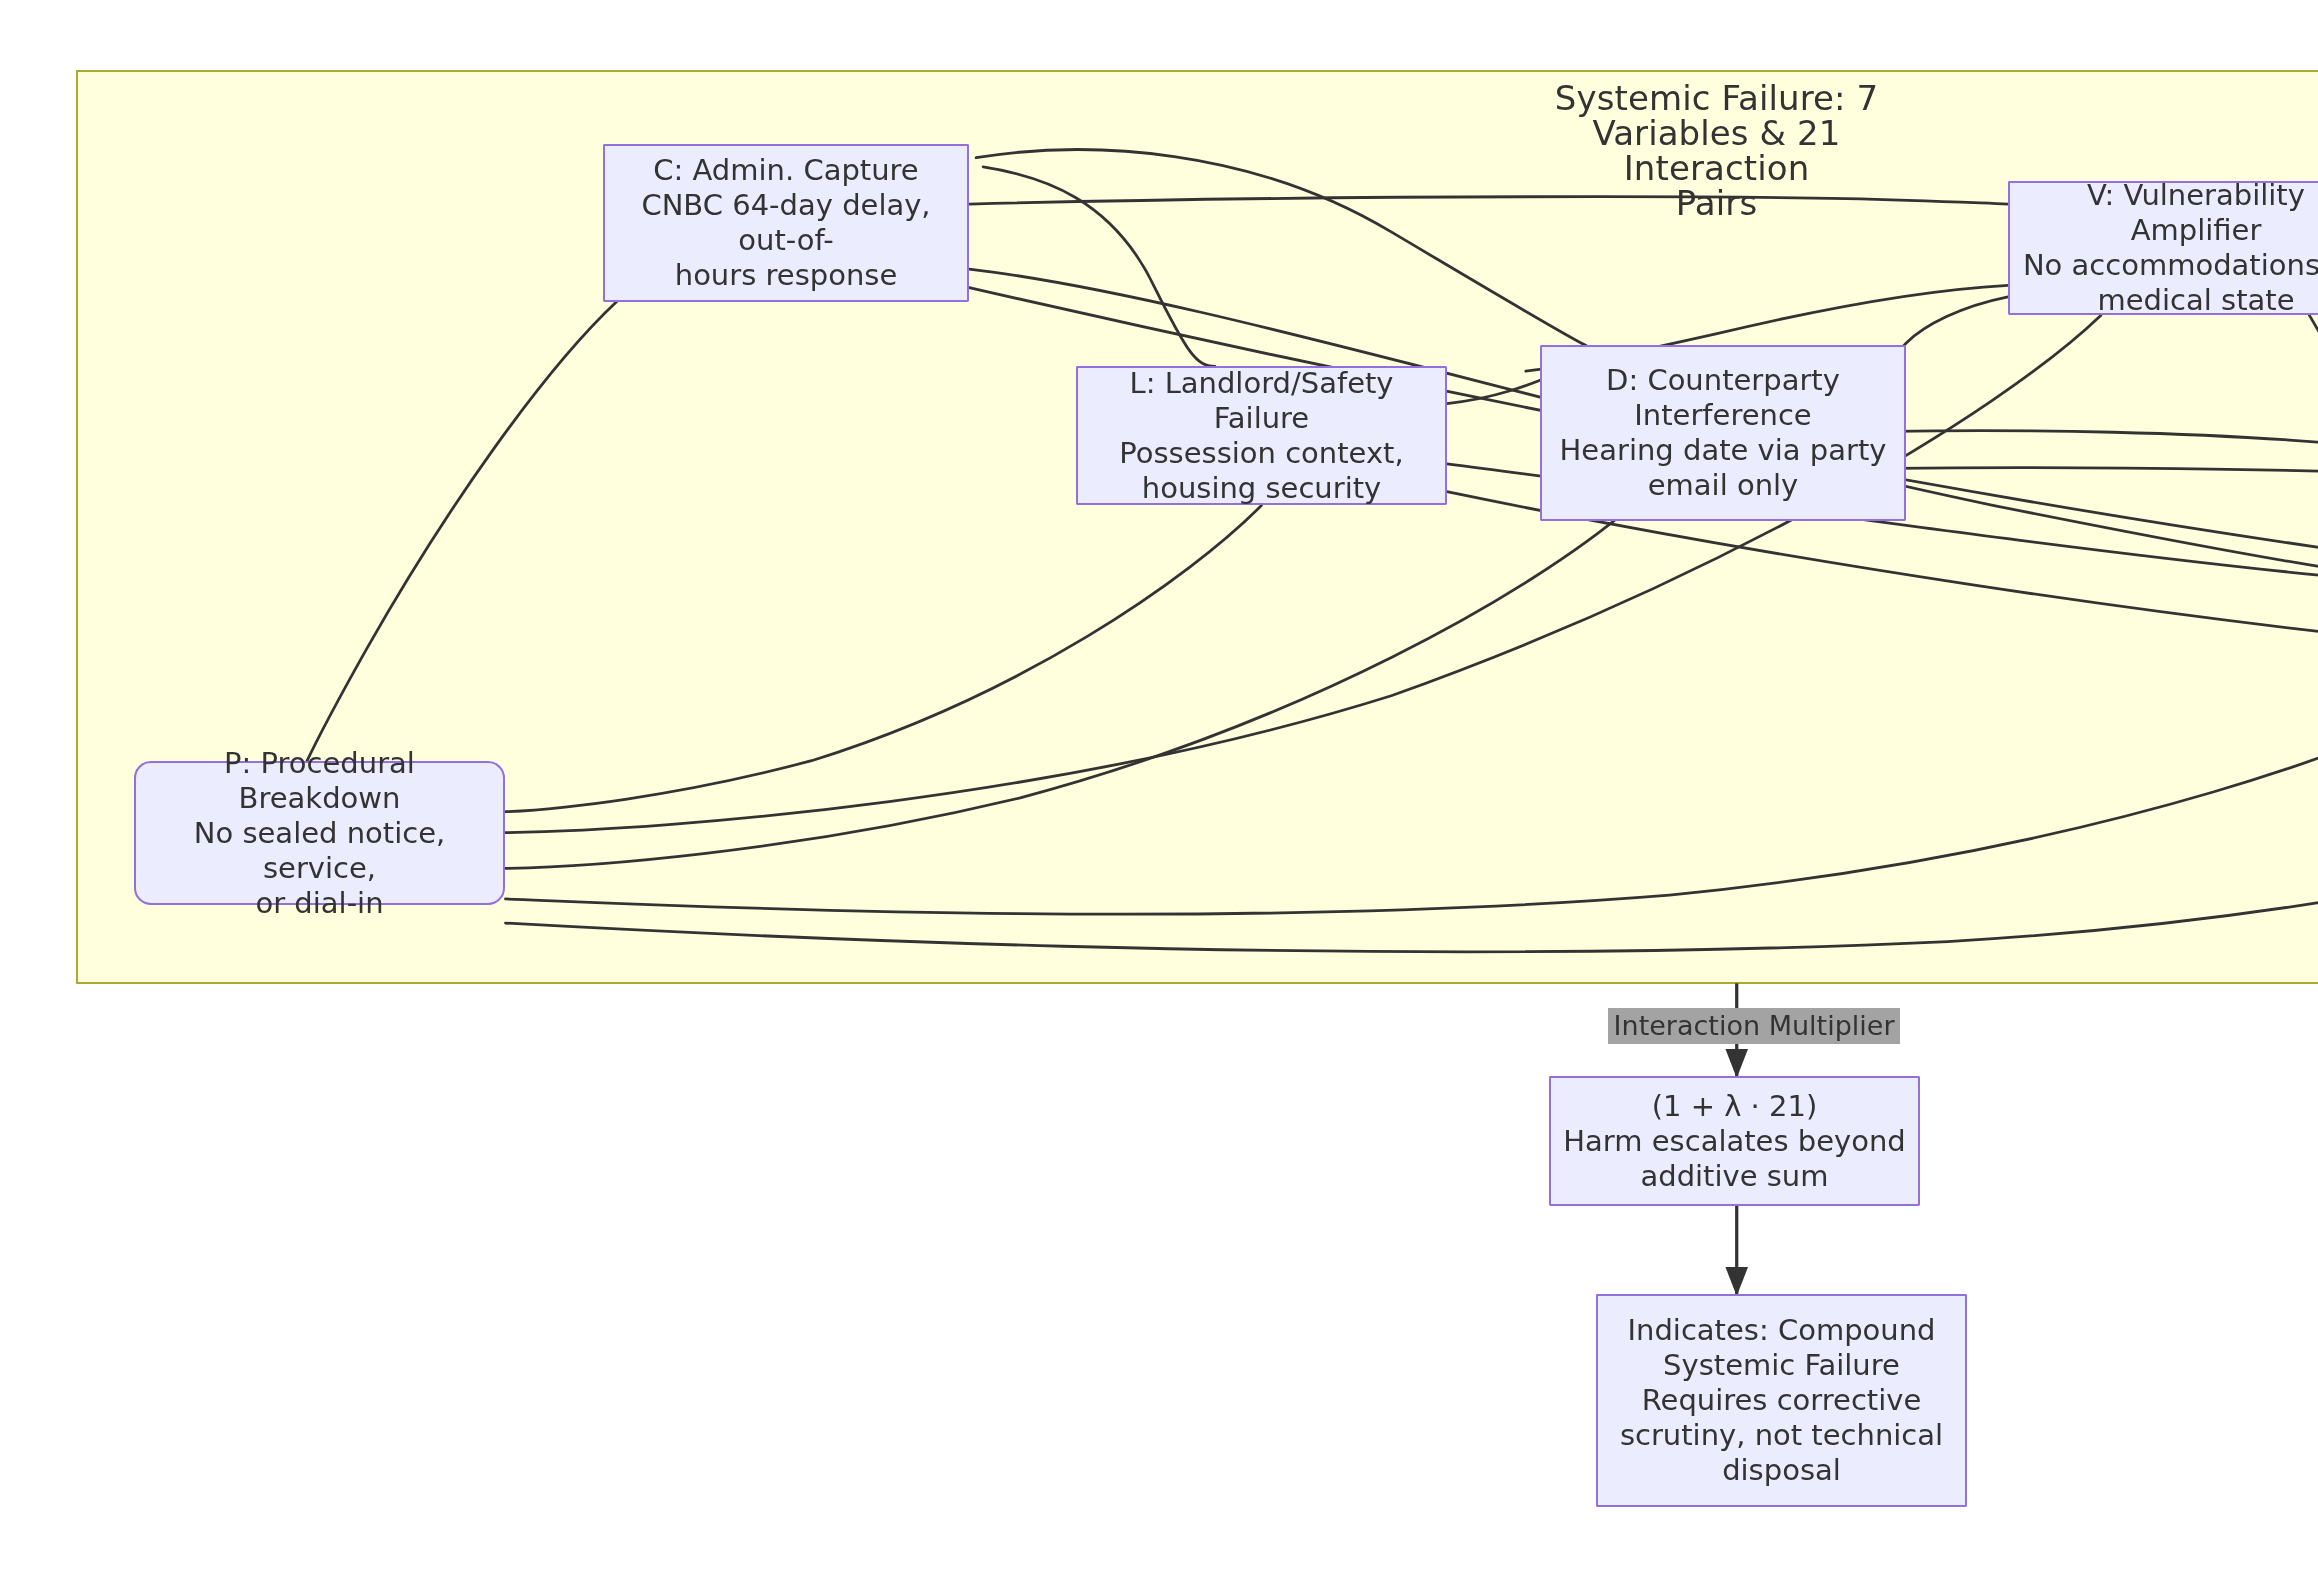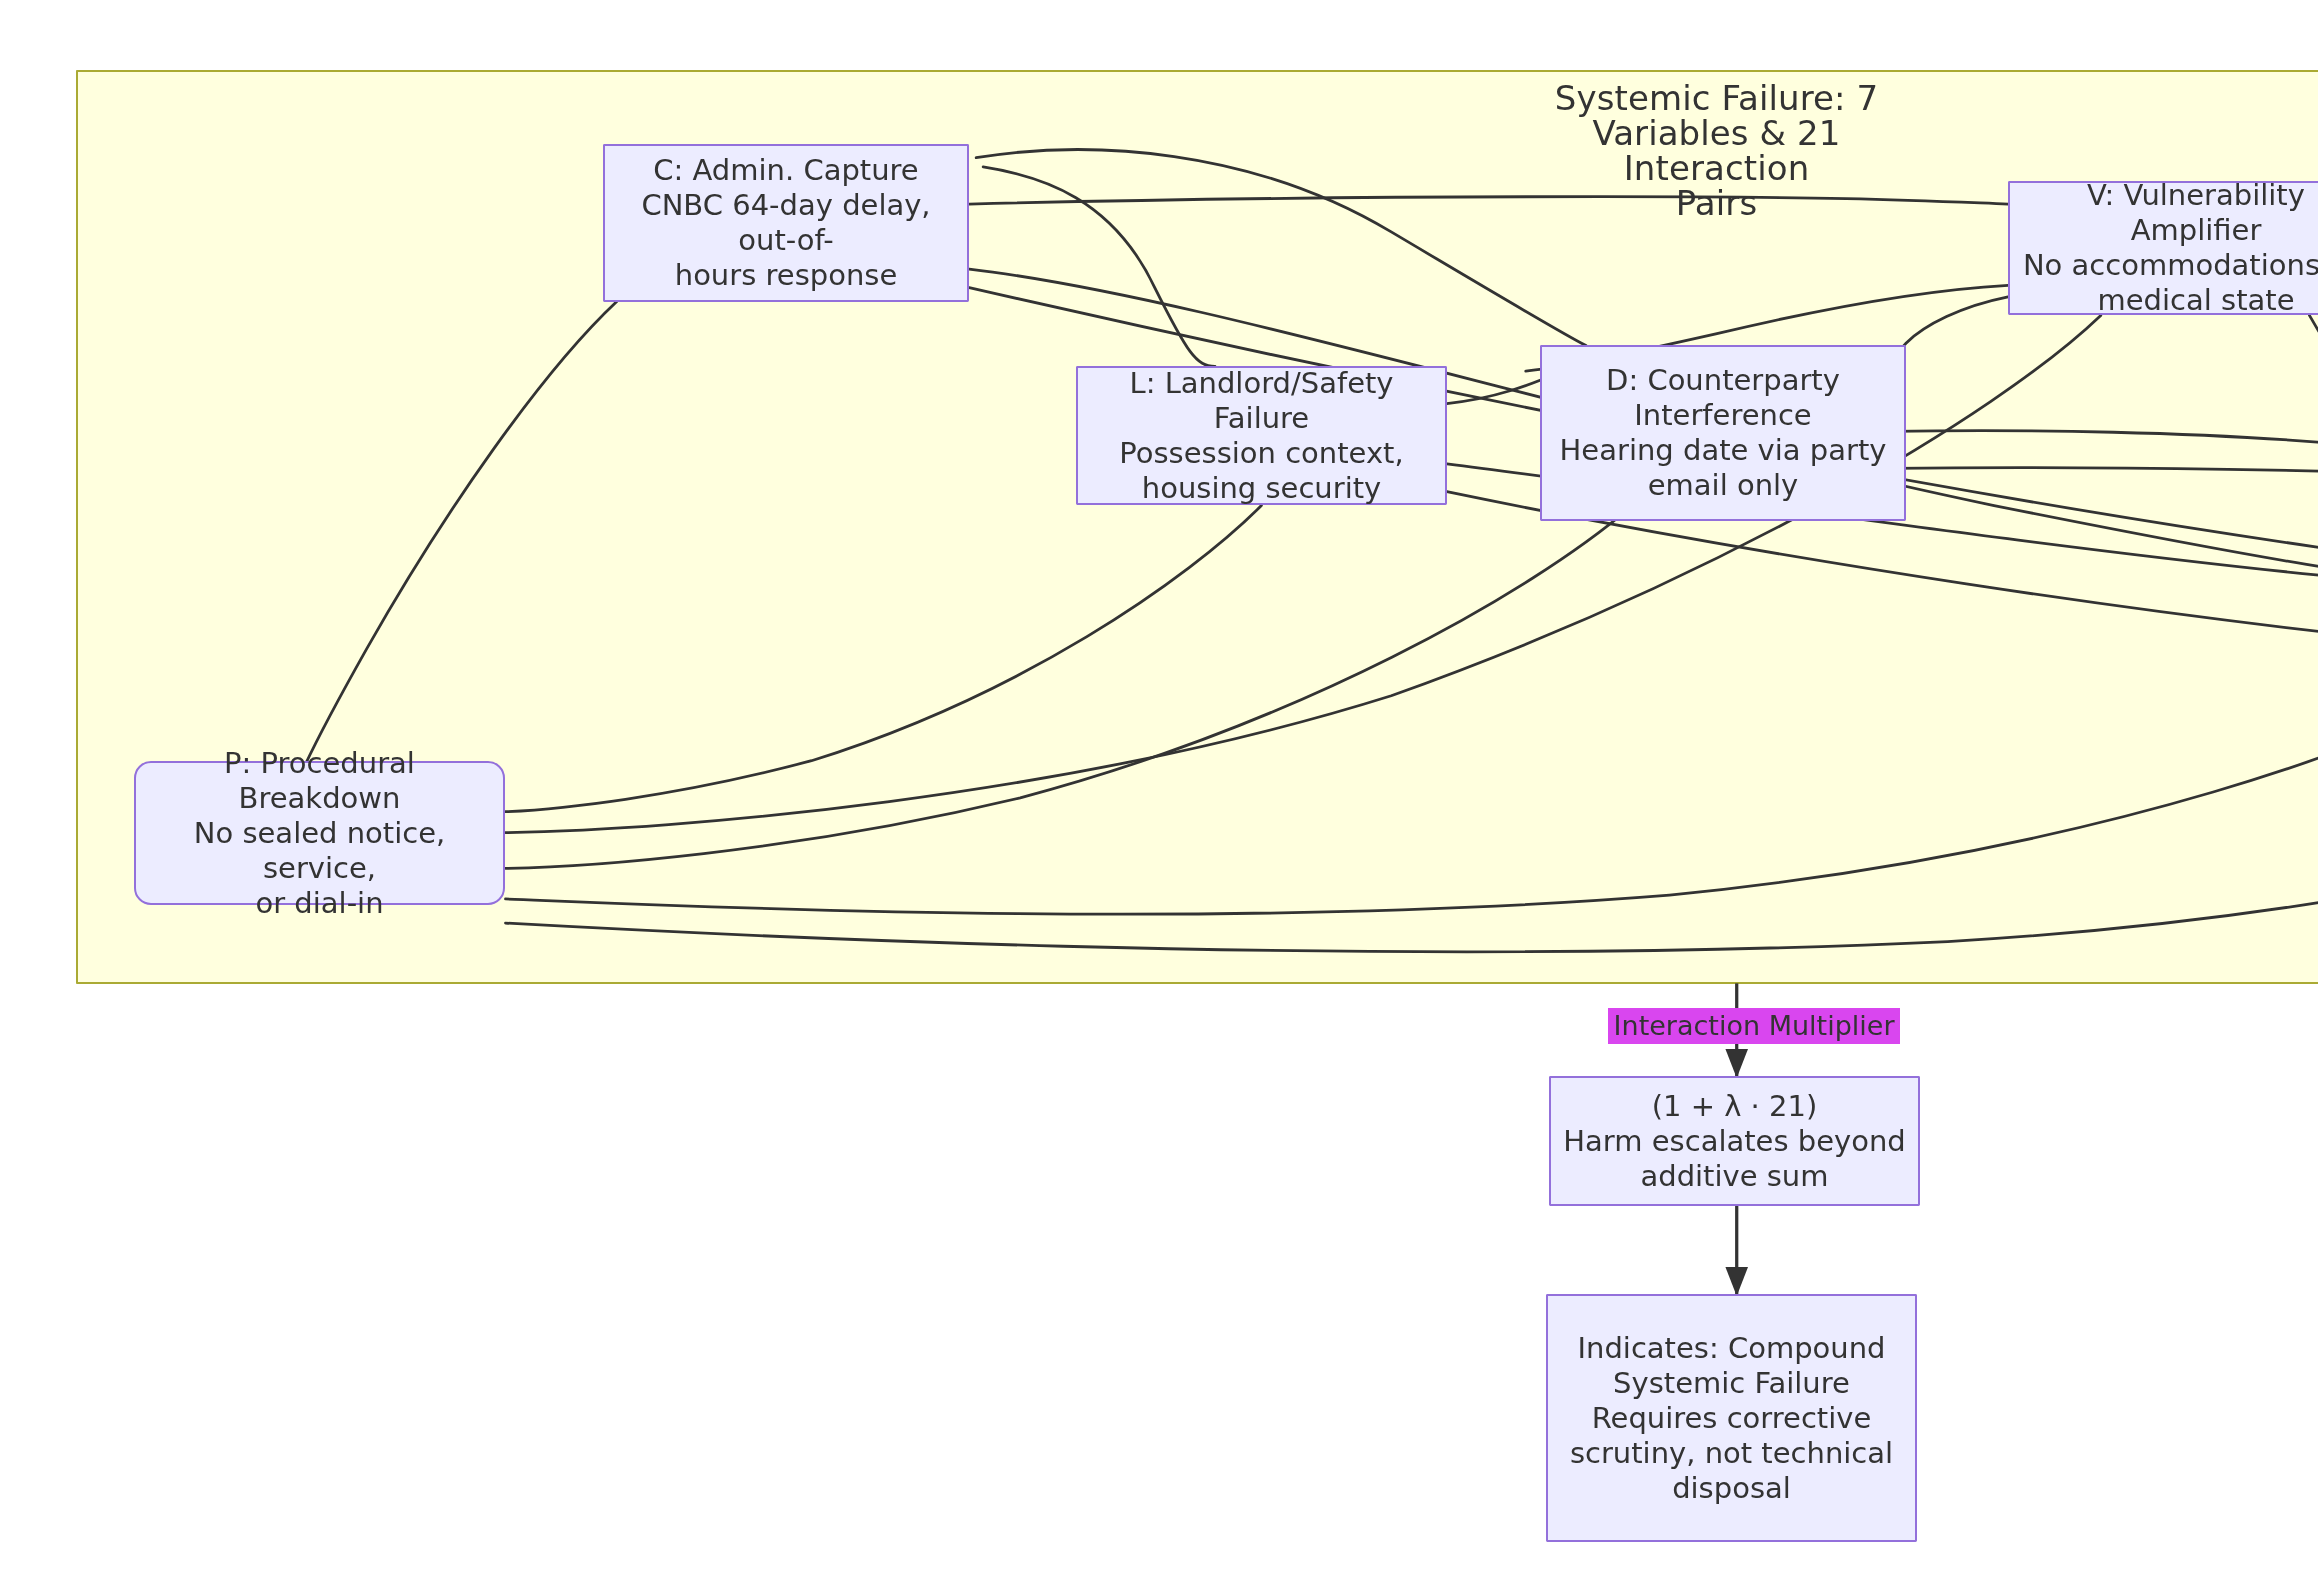--- a/index.html
+++ b/index.html
@@ -43,21 +43,21 @@
     font-size:29px;
     line-height:35px;
     color:#333333;
     padding:4.6px 7.4px;
     white-space:pre-line;
     z-index:5;
   }
 
   .edge-label{
     position:absolute;
-    background:#d946ef;
+    background:#a3a3a3;
     color:#333333;
     font-size:27px;
     line-height:32px;
     padding:1.9px 5.6px;
     white-space:nowrap;
     z-index:6;
     text-align:center;
   }
 </style>
 </head>
@@ -149,20 +149,20 @@
   <div class="node" style="left:134px;top:761px;width:371px;height:144px;border-radius:17px;">P: Procedural Breakdown
 No sealed notice, service,
 or dial-in</div>
 
   <div class="edge-label" style="left:1608px;top:1008px;">Interaction Multiplier</div>
 
   <div class="node" style="left:1549px;top:1076px;width:371px;height:130px;">(1 + λ · 21)
 Harm escalates beyond
 additive sum</div>
 
-  <div class="node" style="left:1546px;top:1294px;width:371px;height:248px;">Indicates: Compound
+  <div class="node" style="left:1596px;top:1294px;width:371px;height:213px;">Indicates: Compound
 Systemic Failure
 Requires corrective
 scrutiny, not technical
 disposal</div>
 
 </div>
 
 
 </body></html>

